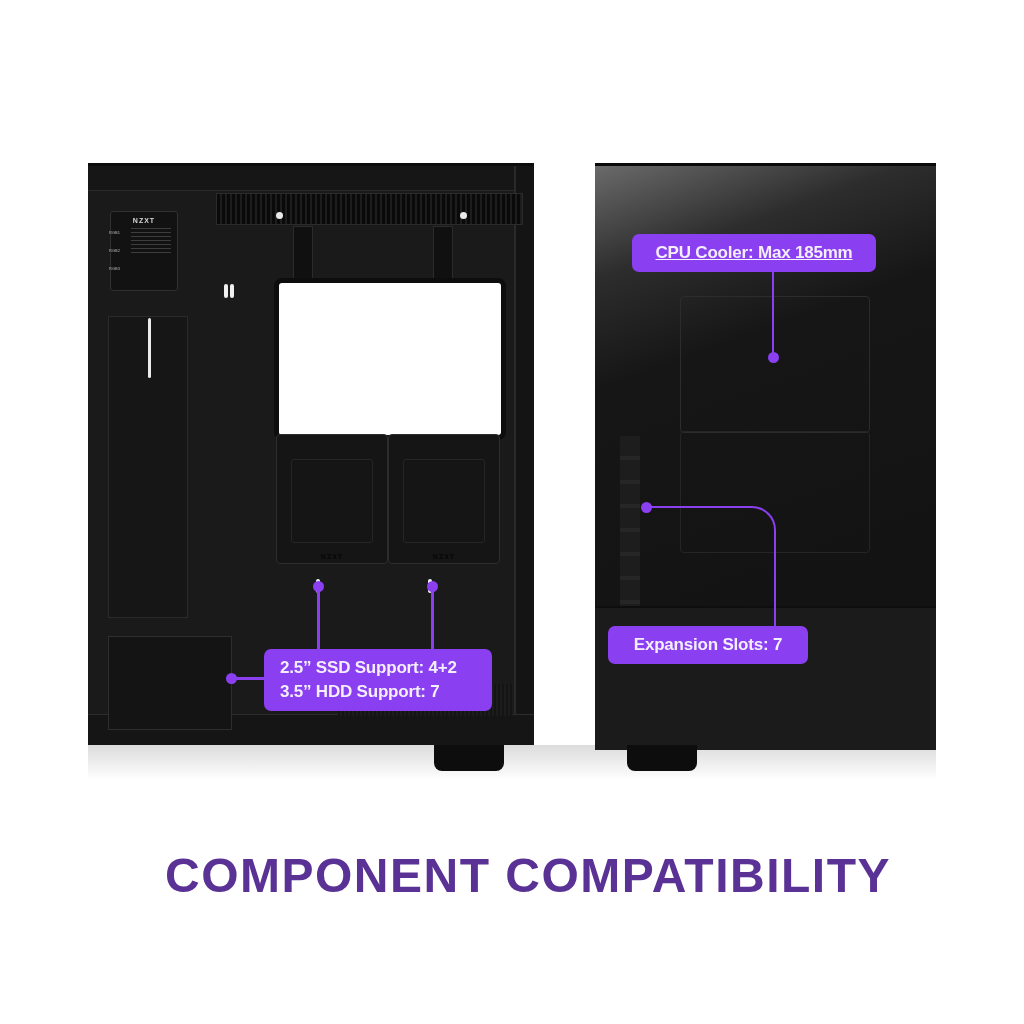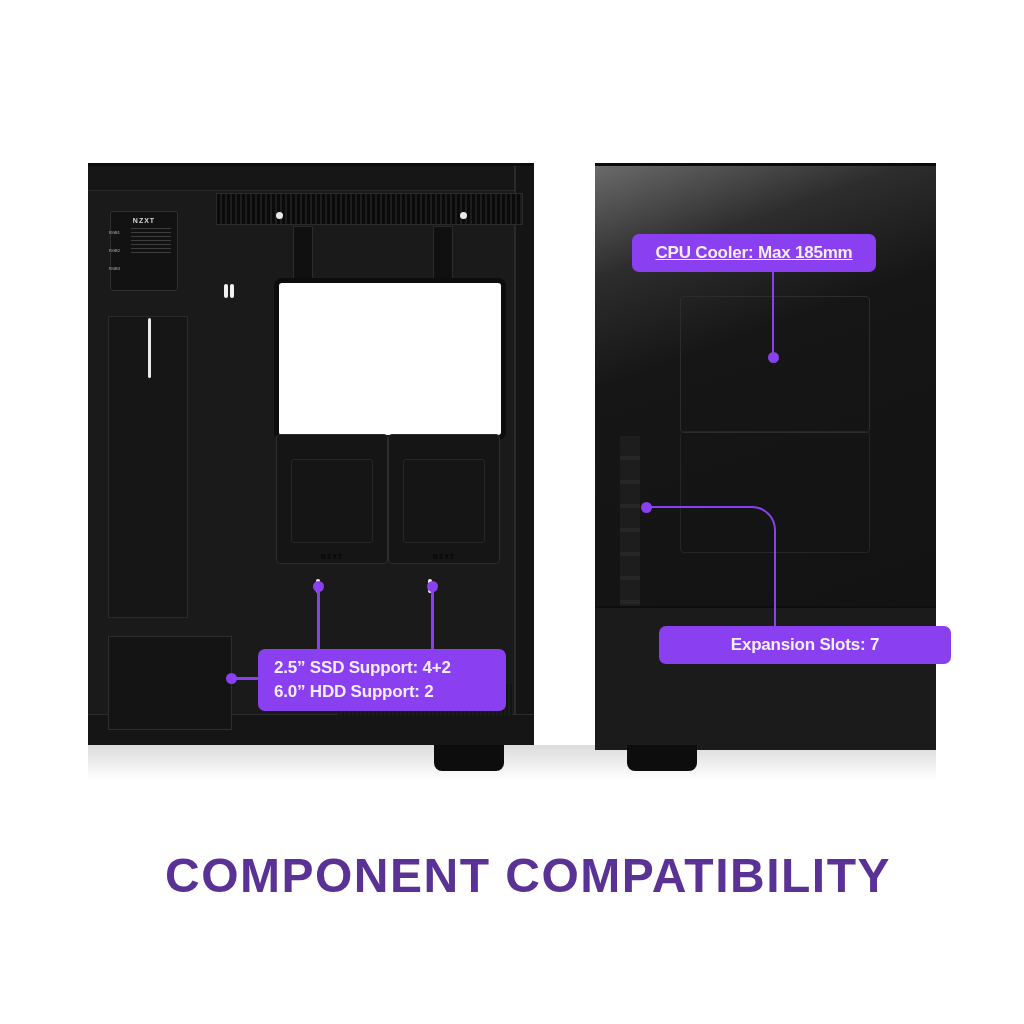--- a/index.html
+++ b/index.html
@@ -97,38 +97,38 @@
 </div>
 <div class="abs foot" style="left:434px;top:745px;"></div>
 
 <div class="abs dot" style="left:313px;top:581px;"></div>
 <div class="abs line" style="left:317px;top:586px;width:3px;height:64px;"></div>
 <div class="abs dot" style="left:427px;top:581px;"></div>
 <div class="abs line" style="left:431px;top:586px;width:3px;height:64px;"></div>
 <div class="abs dot" style="left:226px;top:673px;"></div>
 <div class="abs line" style="left:236px;top:677px;width:40px;height:3px;"></div>
 
-<div class="abs callout multi" style="left:258px;top:649px;width:248px;height:62px;">
+<div class="abs callout multi" style="left:264px;top:649px;width:228px;height:62px;">
   <div>2.5” SSD Support: 4+2</div>
-  <div>6.0” HDD Support: 2</div>
+  <div>3.5” HDD Support: 7</div>
 </div>
 
 <div class="abs case-right">
   <div class="mb-outline"></div>
   <div class="mb-outline2"></div>
   <div class="slot-strip"></div>
   <div class="psu-shroud"></div>
 </div>
 <div class="abs foot" style="left:627px;top:745px;"></div>
 
 <div class="abs callout" style="left:632px;top:234px;width:244px;height:38px;text-decoration:underline;">
   <span>CPU Cooler: Max 185mm</span>
 </div>
 <div class="abs line" style="left:772px;top:272px;width:2px;height:84px;"></div>
 <div class="abs dot" style="left:768px;top:352px;"></div>
 
 <div class="abs dot" style="left:641px;top:502px;"></div>
 <div class="abs elbow" style="left:651px;top:506px;width:125px;height:120px;"></div>
-<div class="abs callout" style="left:659px;top:626px;width:292px;height:38px;">
+<div class="abs callout" style="left:608px;top:626px;width:200px;height:38px;">
   <span>Expansion Slots: 7</span>
 </div>
 
 <div class="abs headline">COMPONENT COMPATIBILITY</div>
 
 </body></html>

